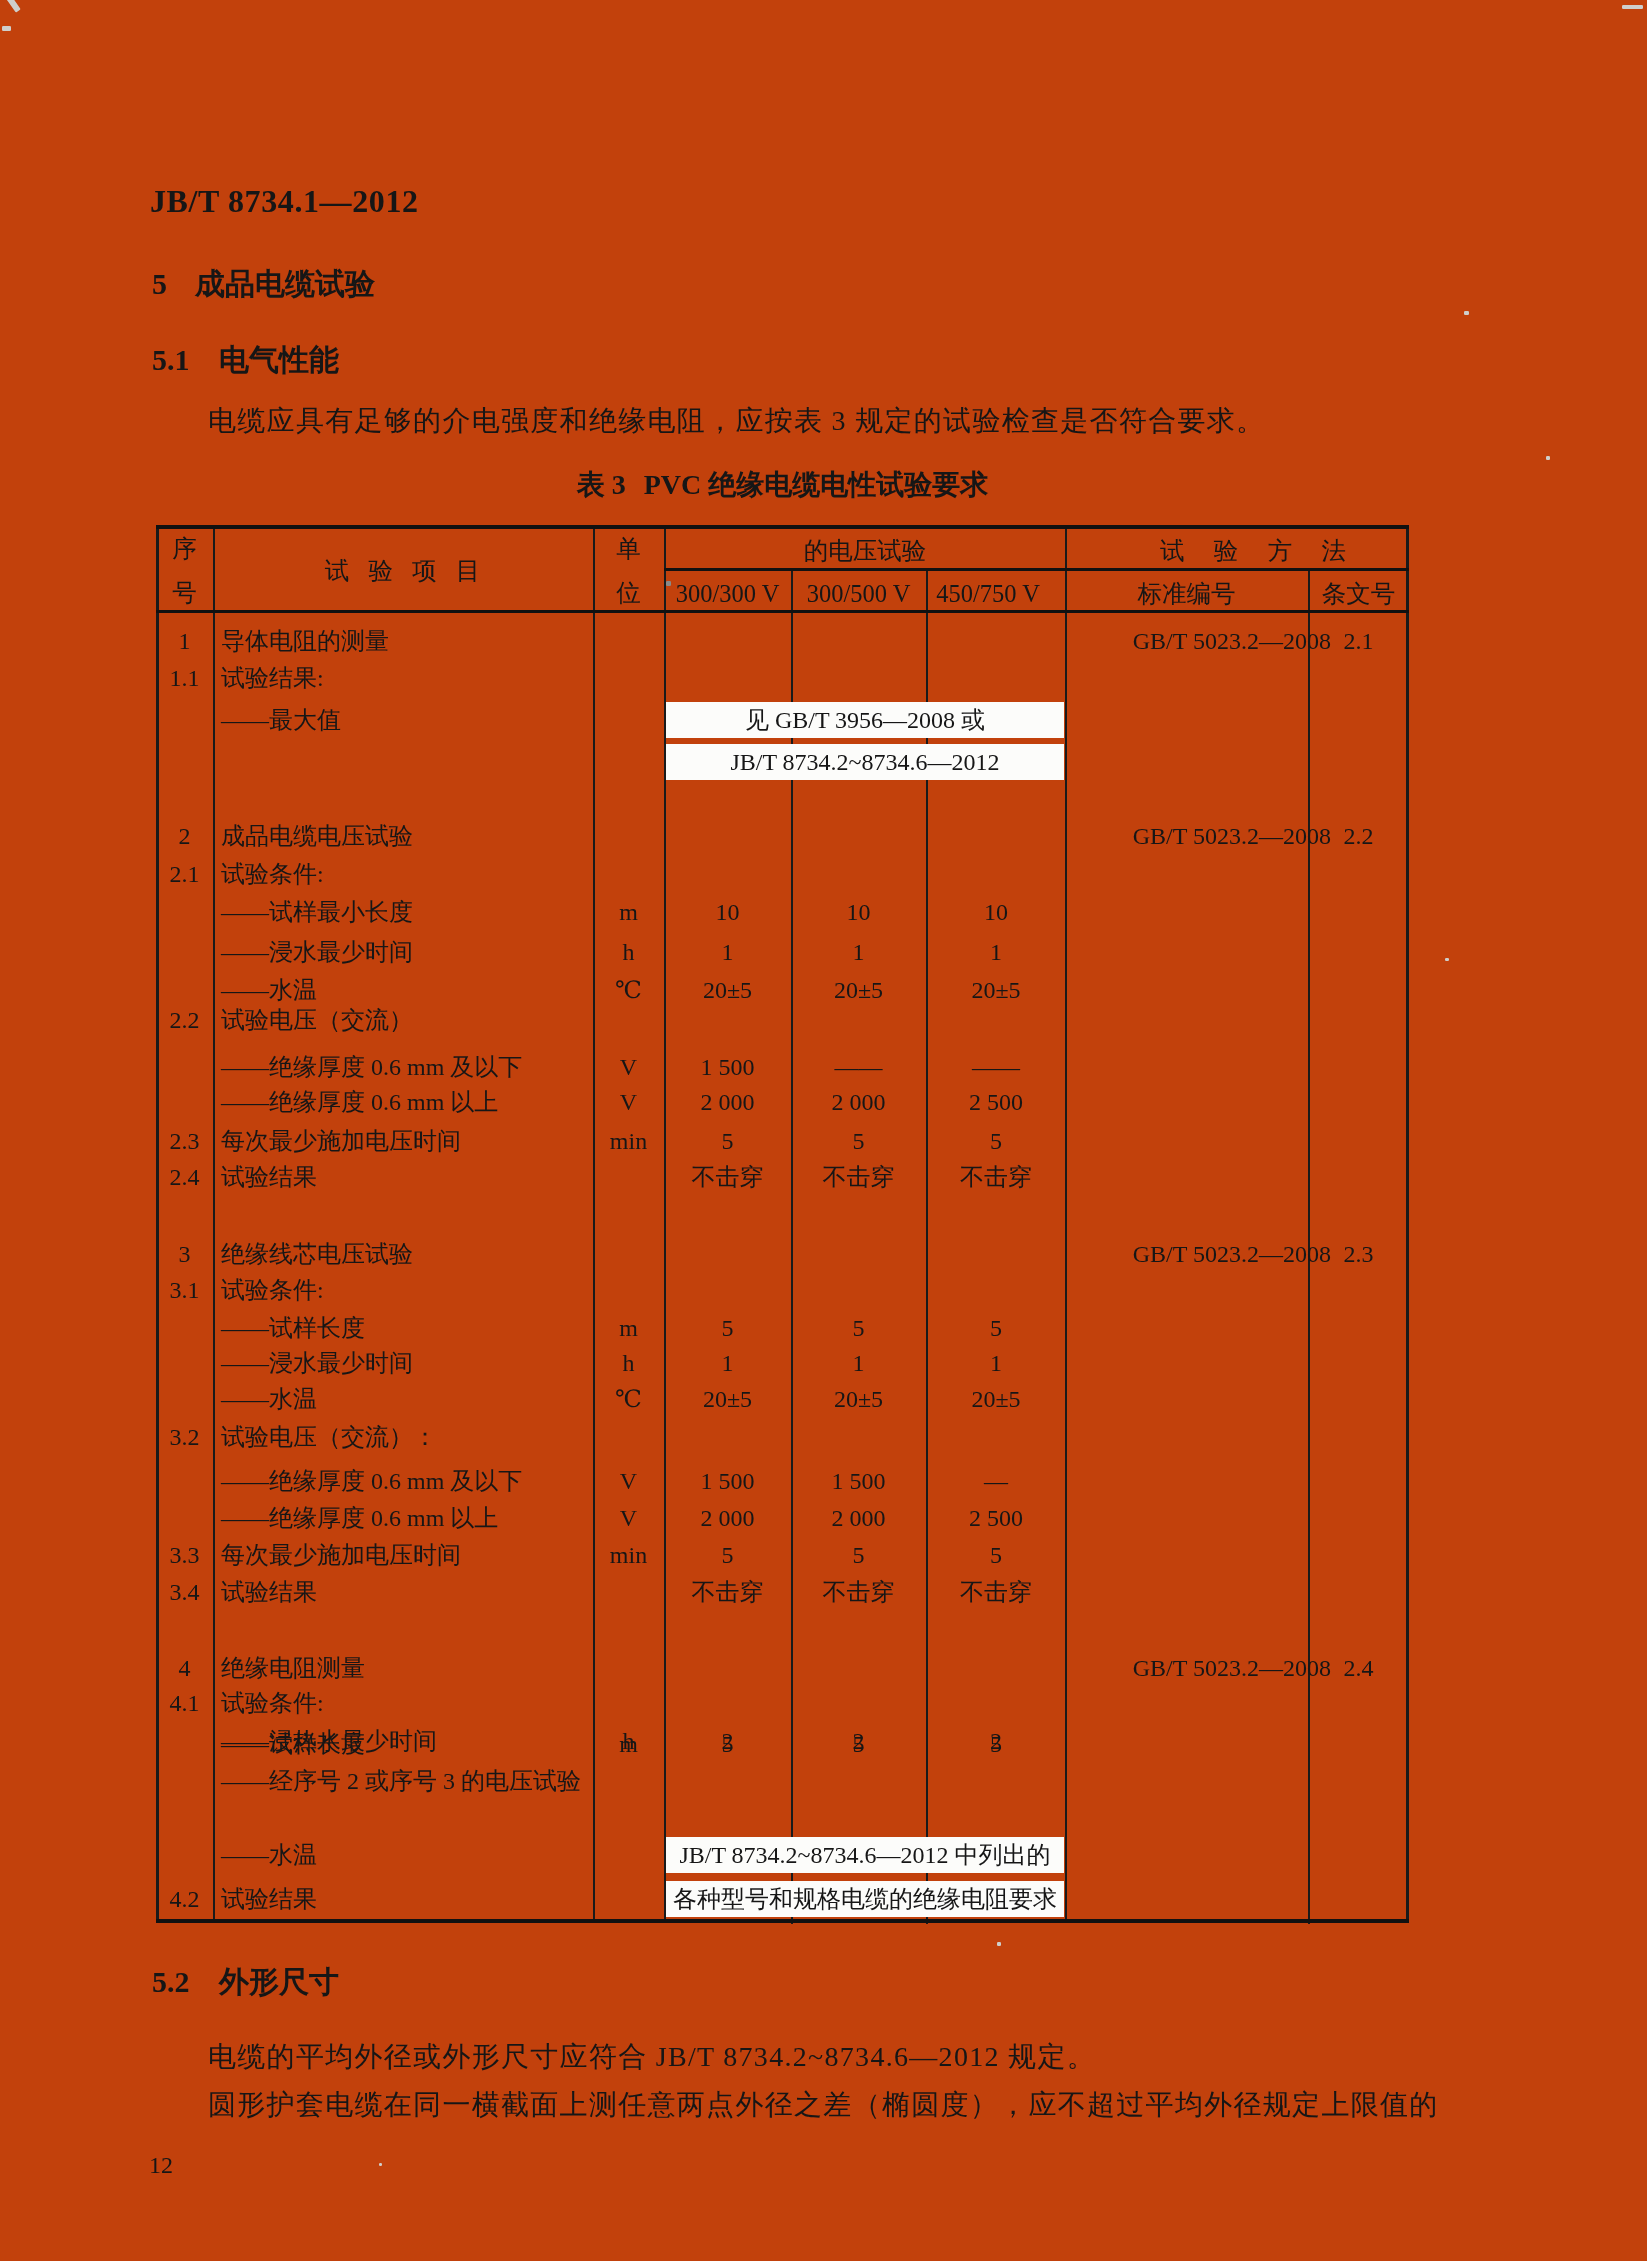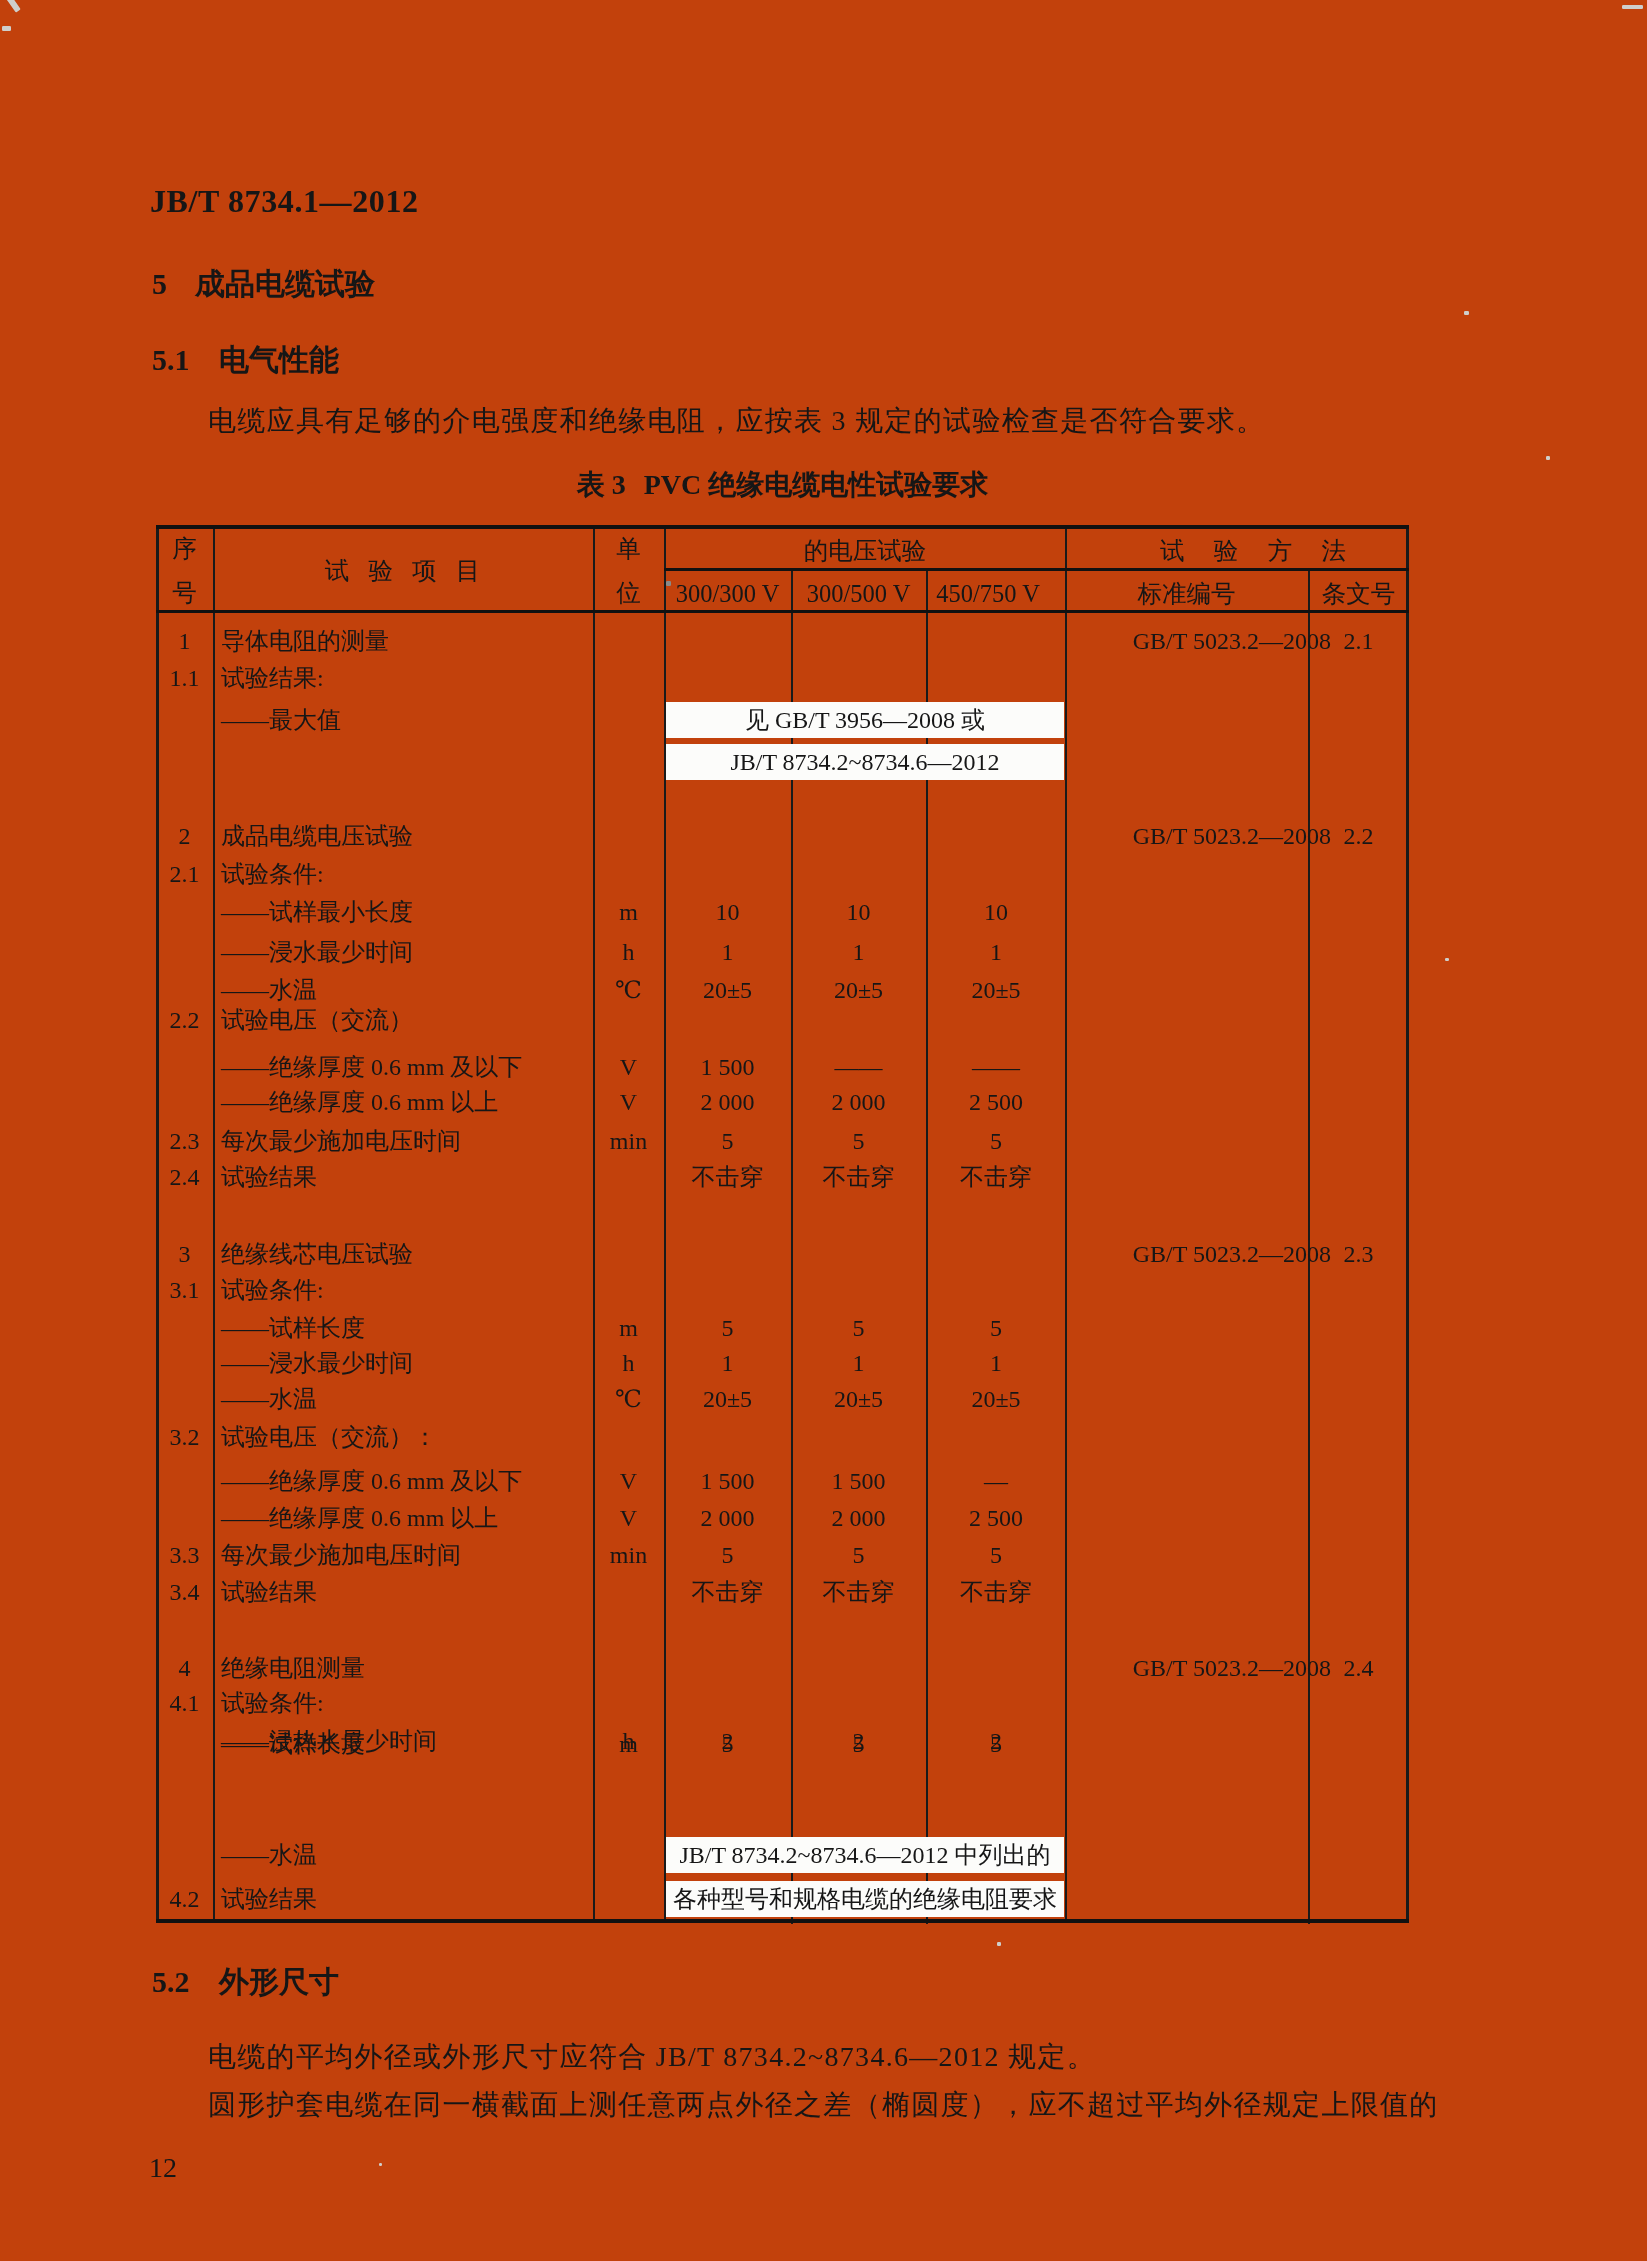--- a/index.html
+++ b/index.html
@@ -10,21 +10,21 @@
   }
   .hd{font-family:Liberation Serif, serif; font-weight:bold;}
   .abs{position:absolute;}
   .doc-number{left:150px; top:183px; font-size:32px; font-weight:bold; letter-spacing:0.6px;}
   .h-sec{left:152px; font-size:30px;}
   .h-sec .num{display:inline-block; min-width:43px;}
   .h-sub .num{min-width:67px;}
   .para{font-size:28px; letter-spacing:1.3px; white-space:nowrap;}
   .tbl-title{top:466px; left:156px; width:1253px; text-align:center; font-size:28px;}
   .tbl-title .gap{display:inline-block; width:18px;}
-  .page-num{left:149px; top:2152px; font-size:28px;}
+  .page-num{left:149px; top:2152px; font-size:24px;}
 
   
   .tbl{position:absolute; left:156px; top:525px; width:1253px; height:1398px; font-size:24px;}
   .vline{position:absolute; width:1.9px; background:#1a1a1a; z-index:1;}
   .hline{position:absolute; left:0; width:1253px; background:#111; z-index:3;}
   .b-top{top:0; height:3.9px;}
   .b-bottom{top:1394px; height:3.9px;}
   .b-left{left:0; top:0; height:1398px; width:2.6px;}
   .b-right{left:1250px; top:0; height:1398px; width:2.6px;}
   .hmid{top:43px; left:508px; width:745px; height:3.2px; position:absolute; background:#111; z-index:3;}
@@ -275,20 +275,23 @@
         <span class="c-no">4.1</span>
         <span class="c-item">试验条件:</span>
       </div>
     <div class="trow" style="top:1201px">
         <span class="c-item">——试样长度</span>
         <span class="c-unit">m</span>
         <span class="c-v1">5</span>
         <span class="c-v2">5</span>
         <span class="c-v3">5</span>
       </div>
+    <div class="trow" style="top:1238px">
+        <span class="c-item">——经序号 2 或序号 3 的电压试验</span>
+      </div>
     <div class="trow" style="top:1198px">
         <span class="c-item">——浸热水最少时间</span>
         <span class="c-unit">h</span>
         <span class="c-v1">2</span>
         <span class="c-v2">2</span>
         <span class="c-v3">2</span>
       </div>
     <div class="trow" style="top:1312px">
         <span class="c-item">——水温</span>
         <span class="c-vspan">JB/T 8734.2~8734.6—2012 中列出的</span>

